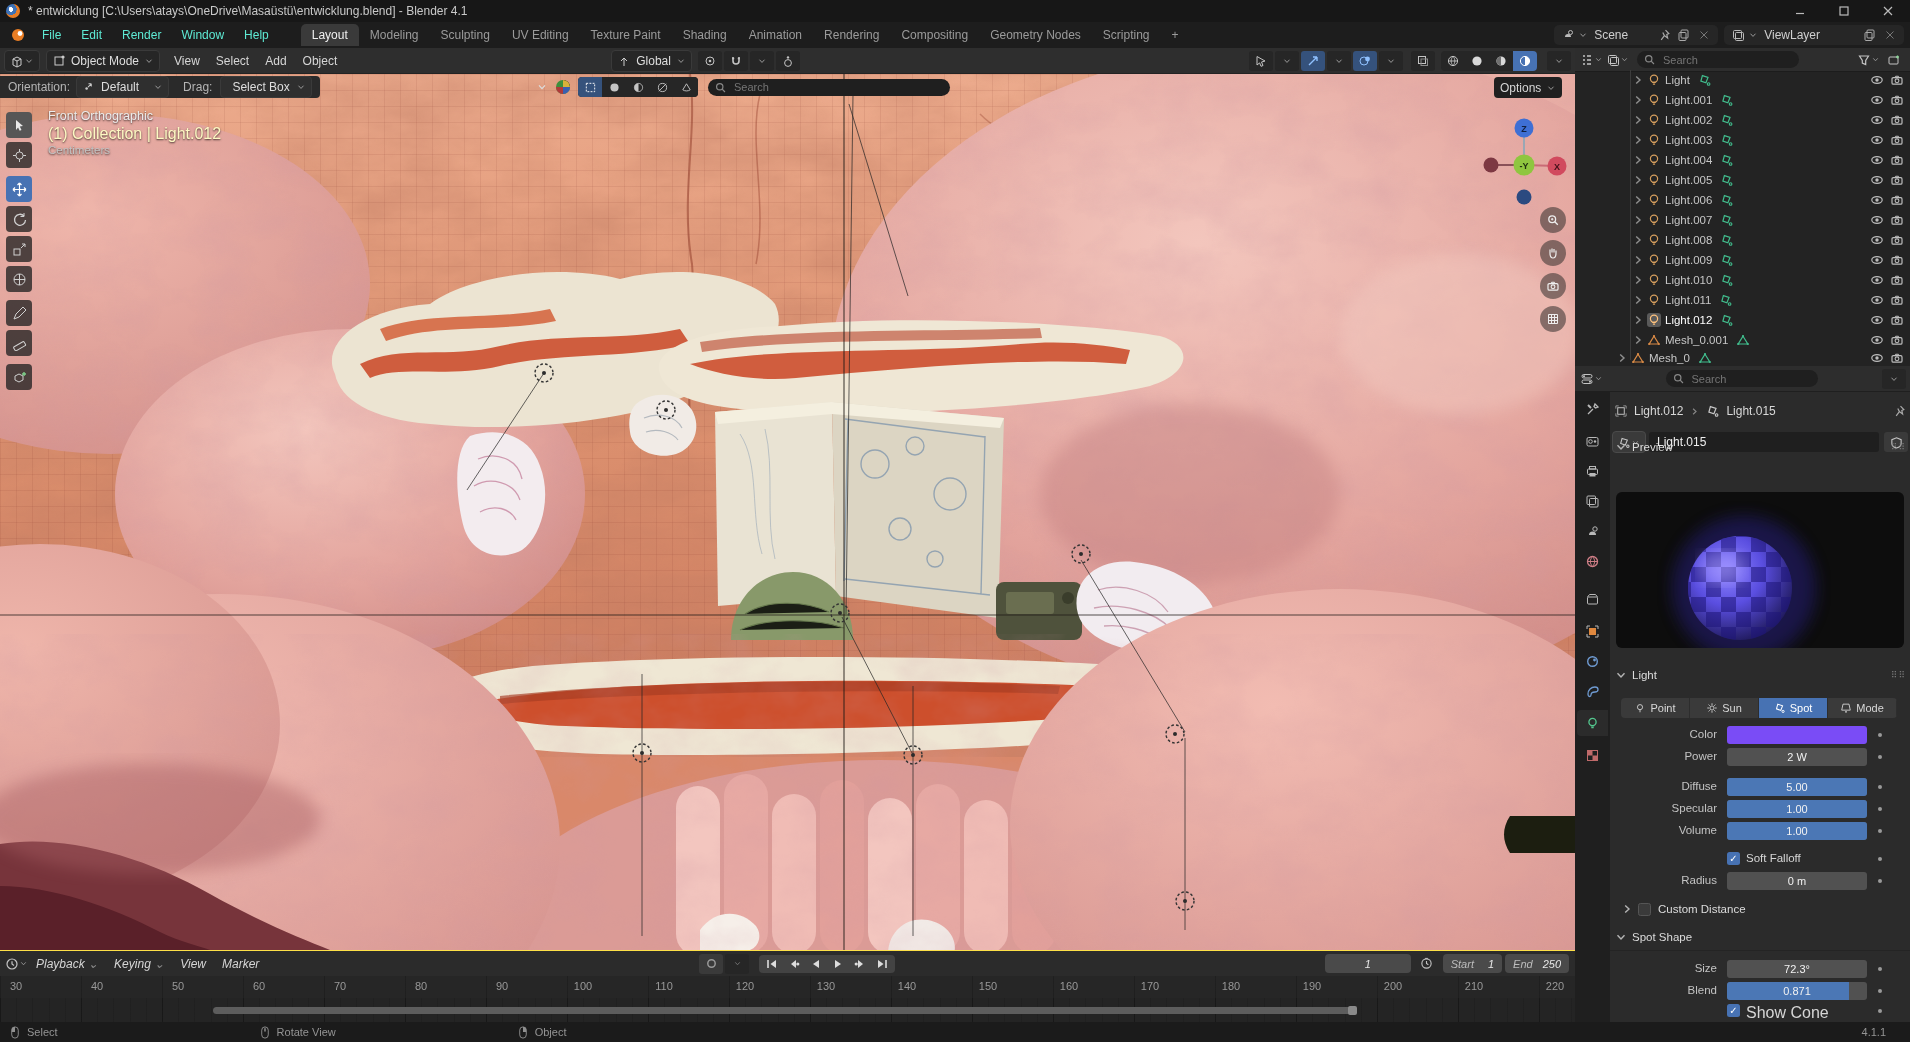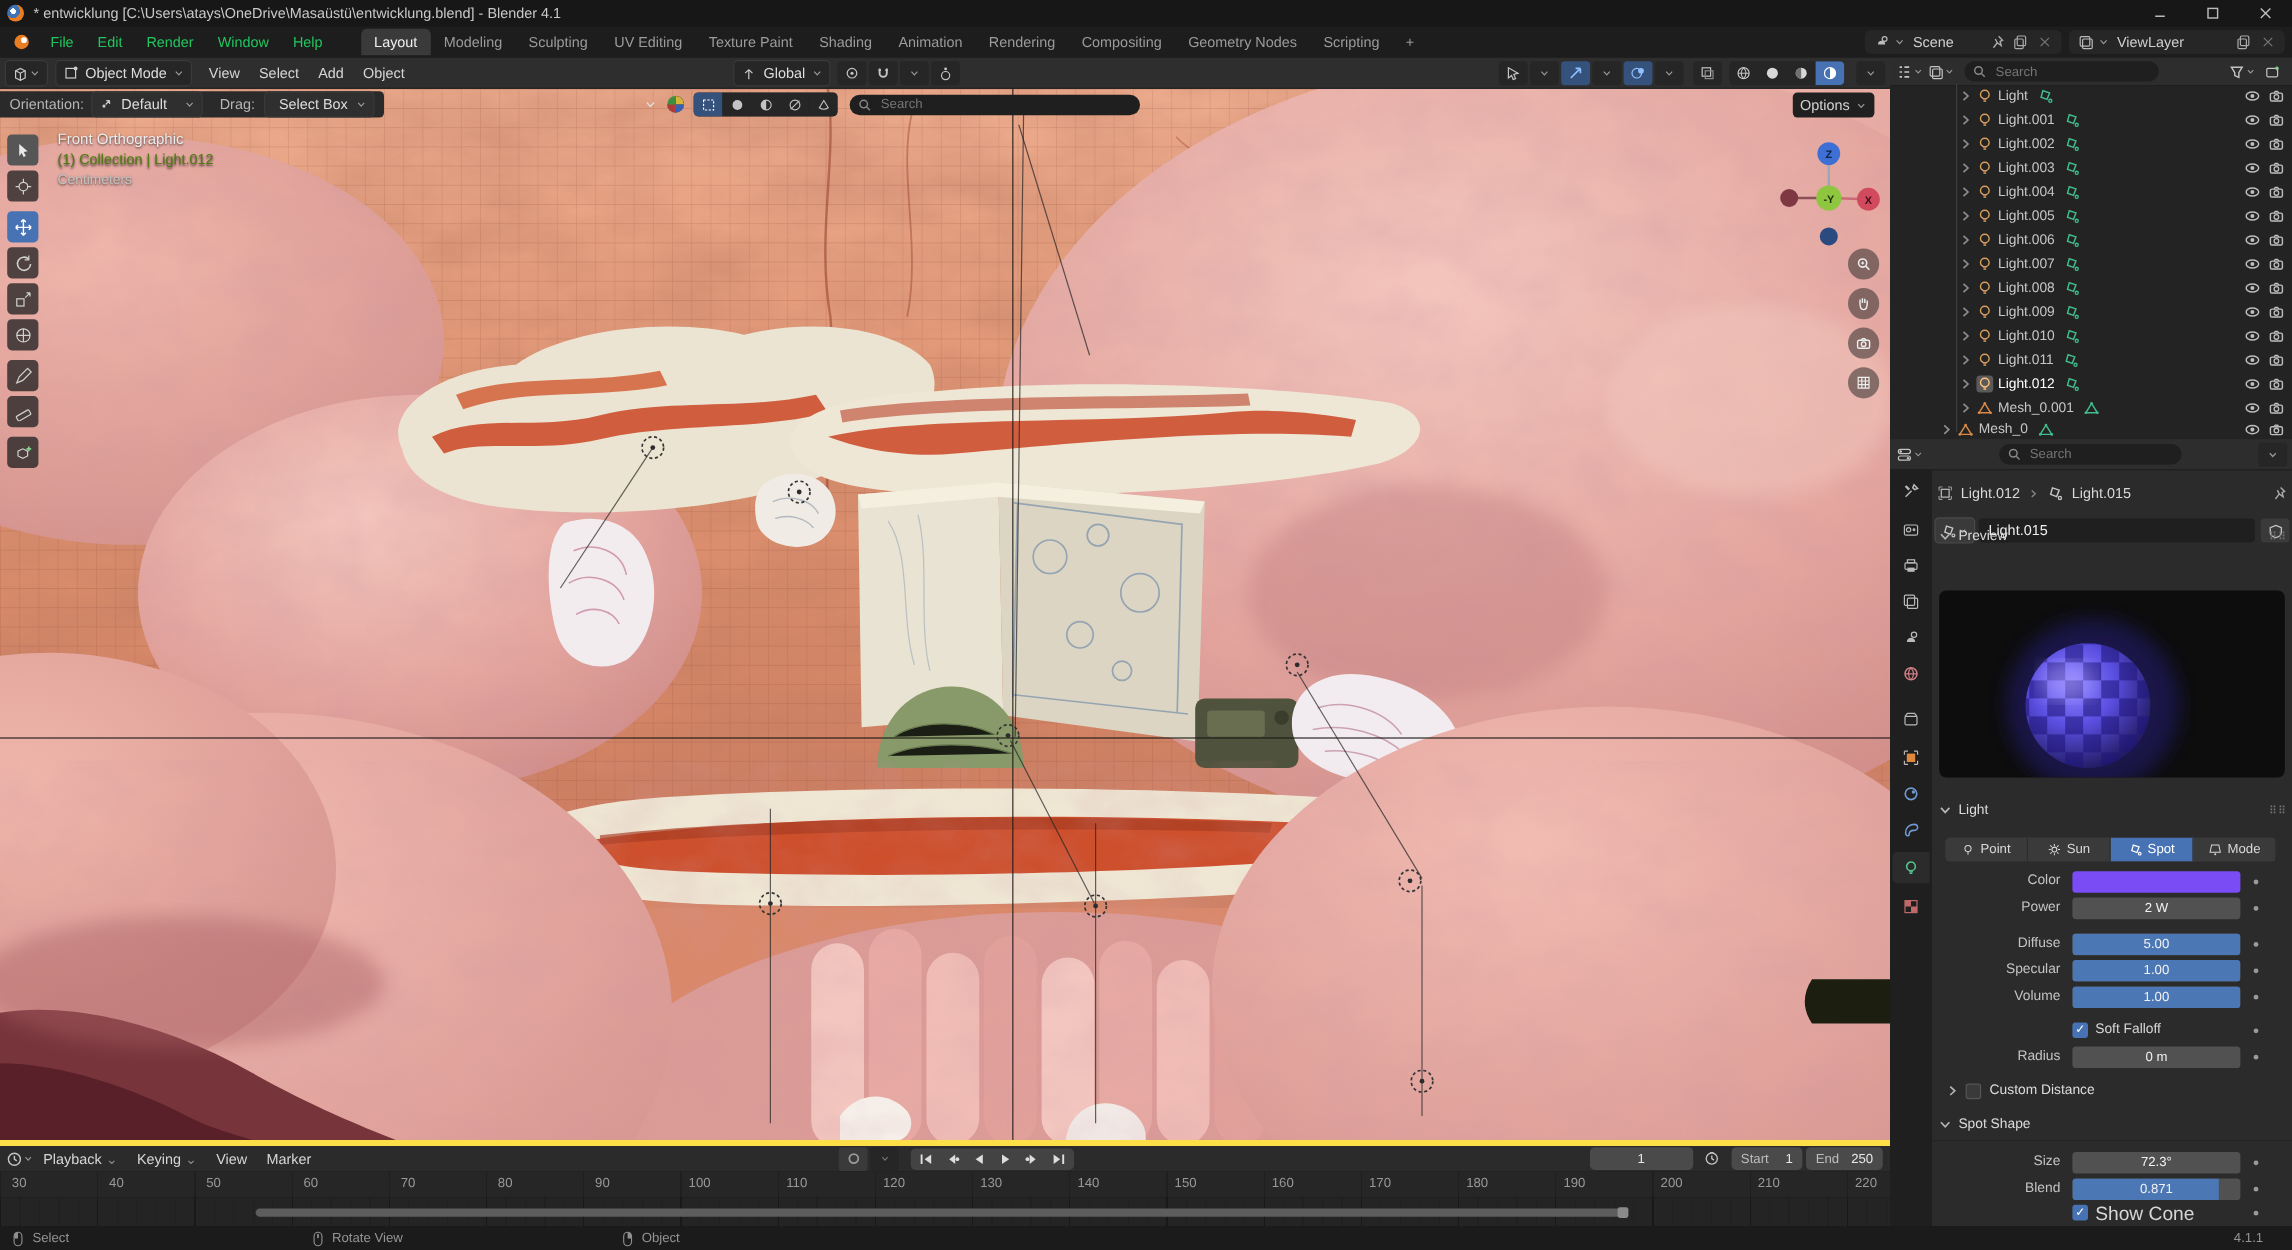--- a/index.html
+++ b/index.html
@@ -6,21 +6,21 @@
   body{width:1910px;height:1042px;position:relative;font-family:"Liberation Sans",sans-serif;font-size:12px;color:#d6d6d6;overflow:hidden;-webkit-font-smoothing:antialiased;}
   .abs{position:absolute;}
   .row{display:flex;align-items:center;}
   svg{display:block;}
   
   #titlebar{left:0;top:0;width:1910px;height:22px;background:#171717;display:flex;align-items:center;color:#c9c9c9;font-size:12px;}
   #titlebar .logo{width:14px;height:14px;border-radius:50%;background:radial-gradient(circle at 35% 38%,#fff 0 18%,#3e72b6 19% 45%,#e87d24 46% 100%);margin:0 8px 0 6px;}
   .wctl{width:44px;height:22px;display:flex;align-items:center;justify-content:center;color:#bbb;}
   
   #topbar{left:0;top:22px;width:1910px;height:26px;background:#1d1d1d;display:flex;align-items:center;}
-  .menu-item{padding:4px 10px;color:#22c55e;border-radius:4px;}
+  .menu-item{padding:4px 10px;color:#5eead4;border-radius:4px;}
   .ws-tab{padding:4px 11px;color:#9b9b9b;border-radius:5px 5px 0 0;}
   .ws-tab.active{background:#3a3a3a;color:#f0f0f0;}
   .id-chip{display:flex;align-items:center;background:#262626;border-radius:5px;height:20px;padding:0 4px;margin-left:6px;color:#cfcfcf;}
   .id-chip .mini{width:14px;height:14px;margin:0 3px;color:#bdbdbd;}
   
   #vp-header{left:0;top:48px;width:1575px;height:26px;background:#2e2e2e;display:flex;align-items:center;border-bottom:1px solid #232323;box-sizing:border-box;}
   .hdr-chip{display:flex;align-items:center;background:#262626;border:1px solid #3a3a3a;border-radius:4px;height:20px;padding:0 5px;color:#dedede;}
   .hdr-menu{padding:3px 8px;color:#d6d6d6;}
   .tgl{width:24px;height:20px;border-radius:3px;display:flex;align-items:center;justify-content:center;color:#c4c4c4;background:#262626;margin-left:2px;}
   .tgl.on{background:#35527c;color:#8fc1ff;}
@@ -55,21 +55,21 @@
   .pdot{position:absolute;left:1878px;width:4px;height:4px;border-radius:50%;background:#9a9a9a;}
   .chk{position:absolute;width:13px;height:13px;border-radius:2.5px;background:#4772b3;color:#fff;font-size:10px;line-height:13px;text-align:center;}
   .chk.off{background:#3a3a3a;border:1px solid #555;box-sizing:border-box;}
   .panel-hdr{position:absolute;color:#dcdcdc;font-size:11.5px;display:flex;align-items:center;}
   .panel-hdr .cv{width:14px;height:14px;margin-right:4px;color:#b5b5b5;}
   .seg4{position:absolute;left:1621px;top:698px;width:276px;height:20px;display:flex;background:#3a3a3a;border-radius:4px;overflow:hidden;}
   .seg4 .sb{flex:1;display:flex;align-items:center;justify-content:center;gap:4px;color:#d8d8d8;font-size:11px;border-right:1px solid #2d2d2d;}
   .seg4 .sb.on{background:#4772b3;color:#fff;}
   .grip{color:#777;font-size:9px;letter-spacing:1px;}
   
-  #tl-header{left:0;top:950px;width:1575px;height:26px;background:#2b2b2b;display:flex;align-items:center;border-top:5px solid #fde047;box-sizing:border-box;}
+  #tl-header{left:0;top:950px;width:1575px;height:26px;background:#2b2b2b;display:flex;align-items:center;border-top:1px solid #fde047;box-sizing:border-box;font-style:italic;}
   #tl-ruler{left:0;top:976px;width:1575px;height:22px;background:#262626;color:#989898;font-size:11px;
     background-image:repeating-linear-gradient(90deg,rgba(0,0,0,.18) 0 1px,transparent 1px 81px);}
   #tl-track{left:0;top:998px;width:1575px;height:24px;background:#242424;
     background-image:repeating-linear-gradient(90deg,rgba(0,0,0,.25) 0 1px,transparent 1px 81px),repeating-linear-gradient(90deg,rgba(0,0,0,.10) 0 1px,transparent 1px 16.2px);}
   .tlnum{position:absolute;top:4px;width:40px;text-align:center;}
   .pbtn{width:22px;height:18px;display:flex;align-items:center;justify-content:center;color:#d9d9d9;}
   .tl-chip{display:flex;align-items:center;background:#4a4a4a;border-radius:4px;height:19px;padding:0 8px;color:#e8e8e8;font-size:11px;}
   
   #statusbar{left:0;top:1022px;width:1910px;height:20px;background:#1b1b1b;display:flex;align-items:center;color:#949494;font-size:11px;}
   
@@ -647,21 +647,21 @@
 </div>
 <div class="abs float-chip" style="left:1494px;top:77px">
   <span>Options</span>
   <svg width="10" height="10" viewBox="0 0 14 14" style="margin-left:5px">
       <use href="#s-chevd" color="#999"></use>
     </svg>
 </div>
 
 <div id="vp-text" class="abs">
   <div style="color:#ececec;font-size:12.5px">Front Orthographic</div>
-  <div style="color:#4d7c0f;font-size:12px">(1) Collection | Light.012</div>
+  <div style="color:#fef9c3;font-size:16px">(1) Collection | Light.012</div>
   <div style="color:#c3c3c3;font-size:11.5px">Centimeters</div>
 </div>
 
 <div id="vp-toolbar" class="abs">
   <div class="vtool pressed" style="top:0">
       <svg width="15" height="15" viewBox="0 0 15 15">
         <path d="M4 2l7 6-3.2.6L9.5 12l-1.8.8-1.6-3.3L4 12Z" fill="#e8e8e8"></path>
       </svg>
     </div>
   <div class="vtool" style="top:30px">

